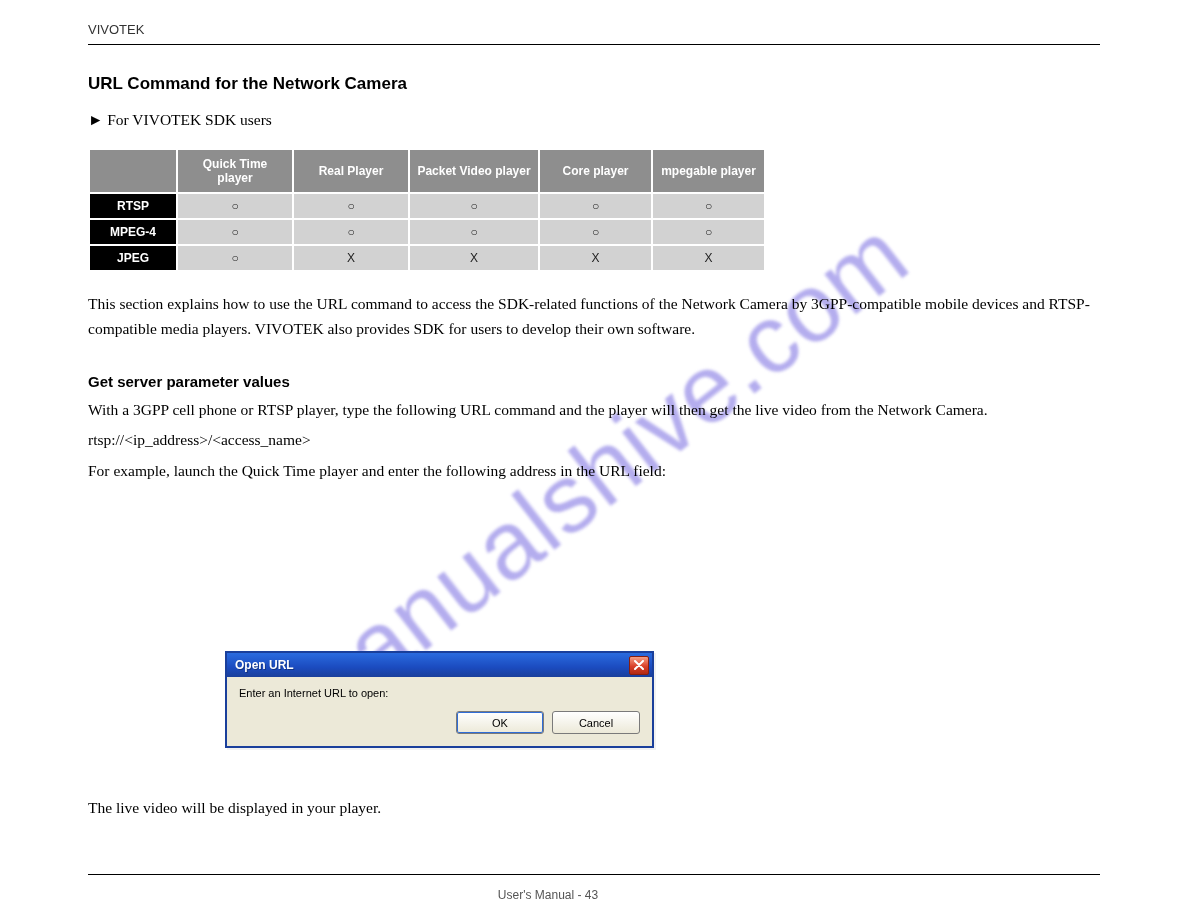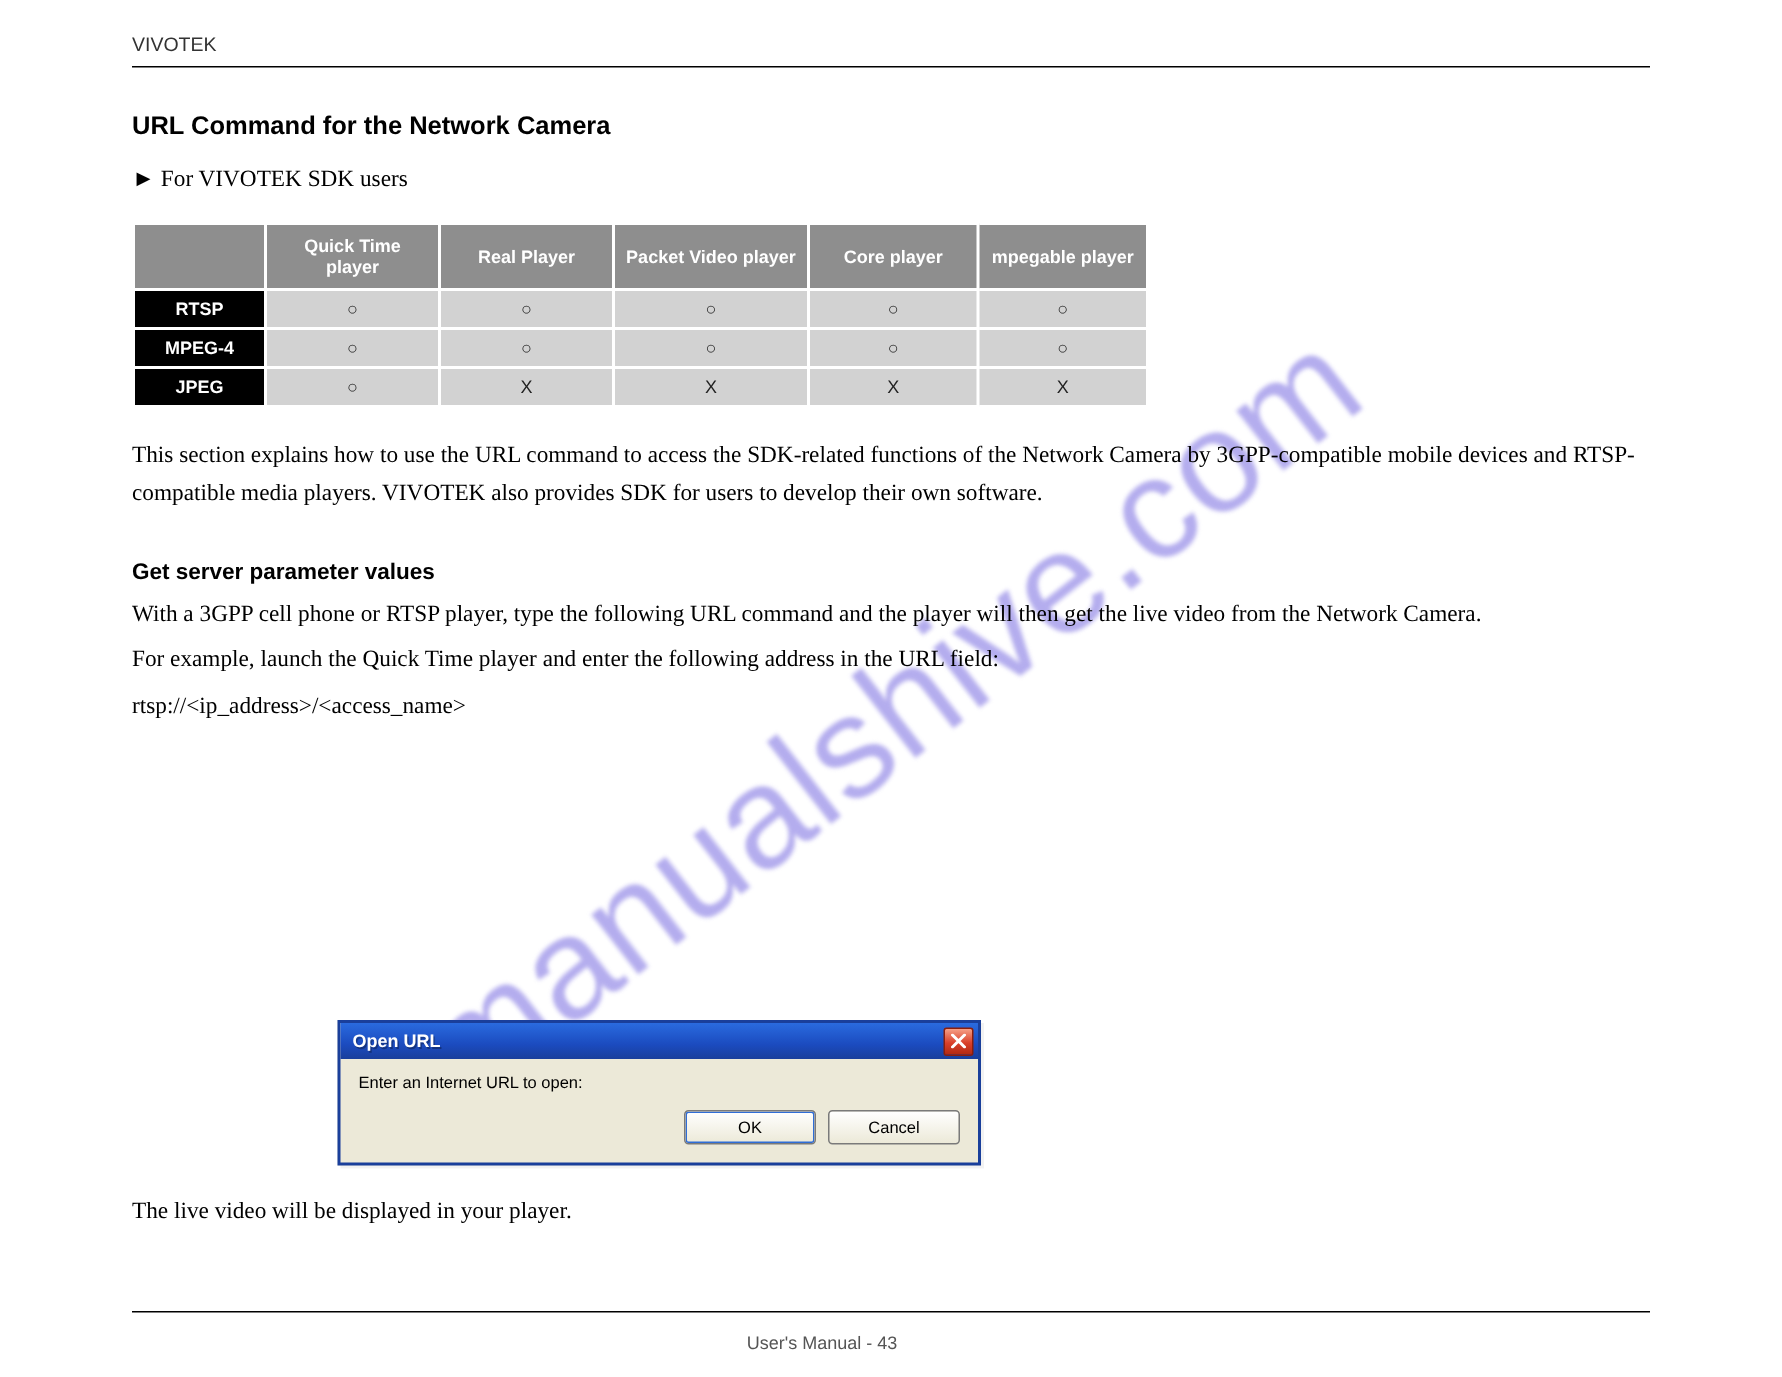--- a/index.html
+++ b/index.html
@@ -109,21 +109,21 @@
     display: block;
     margin-top: 28px;
     margin-bottom: 4px;
   }
   .body-text p { margin: 0 0 6px 0; }
 
   
   .dialog {
     position: absolute;
     left: 225px;
-    top: 680px;
+    top: 651px;
     width: 425px;
     border: 2px solid #1a3f9b;
     background: #ece9d8;
     font-family: Tahoma, Arial, sans-serif;
     box-shadow: 2px 2px 0 rgba(0,0,0,.05);
   }
   .titlebar {
     height: 24px;
     background: linear-gradient(to bottom, #2a6bdf 0%, #1b4bbf 60%, #1a3f9b 100%);
     color: #fff;
@@ -290,22 +290,22 @@
       <td>X</td>
       <td>X</td>
     </tr>
   </tbody>
 </table>
 
 <div class="body-text p1">
   <p>This section explains how to use the URL command to access the SDK-related functions of the Network Camera by 3GPP-compatible mobile devices and RTSP-compatible media players. VIVOTEK also provides SDK for users to develop their own software.</p>
   <span class="sub-head">Get server parameter values</span>
   <p>With a 3GPP cell phone or RTSP player, type the following URL command and the player will then get the live video from the Network Camera.</p>
+  <p style="font-family: 'Times New Roman', serif;">rtsp://&lt;ip_address&gt;/&lt;access_name&gt;</p>
   <p>For example, launch the Quick Time player and enter the following address in the URL field:</p>
-  <p style="font-family: 'Times New Roman', serif;">rtsp://&lt;ip_address&gt;/&lt;access_name&gt;</p>
 </div>
 
 <div class="dialog">
   <div class="titlebar">
     <span class="ttl">Open URL</span>
     <span class="closebtn">
       <svg width="10" height="10" viewBox="0 0 10 10">
             <path d="M1 1 L9 9 M9 1 L1 9" stroke="#fff" stroke-width="2" stroke-linecap="round"></path>
           </svg>
     </span>

